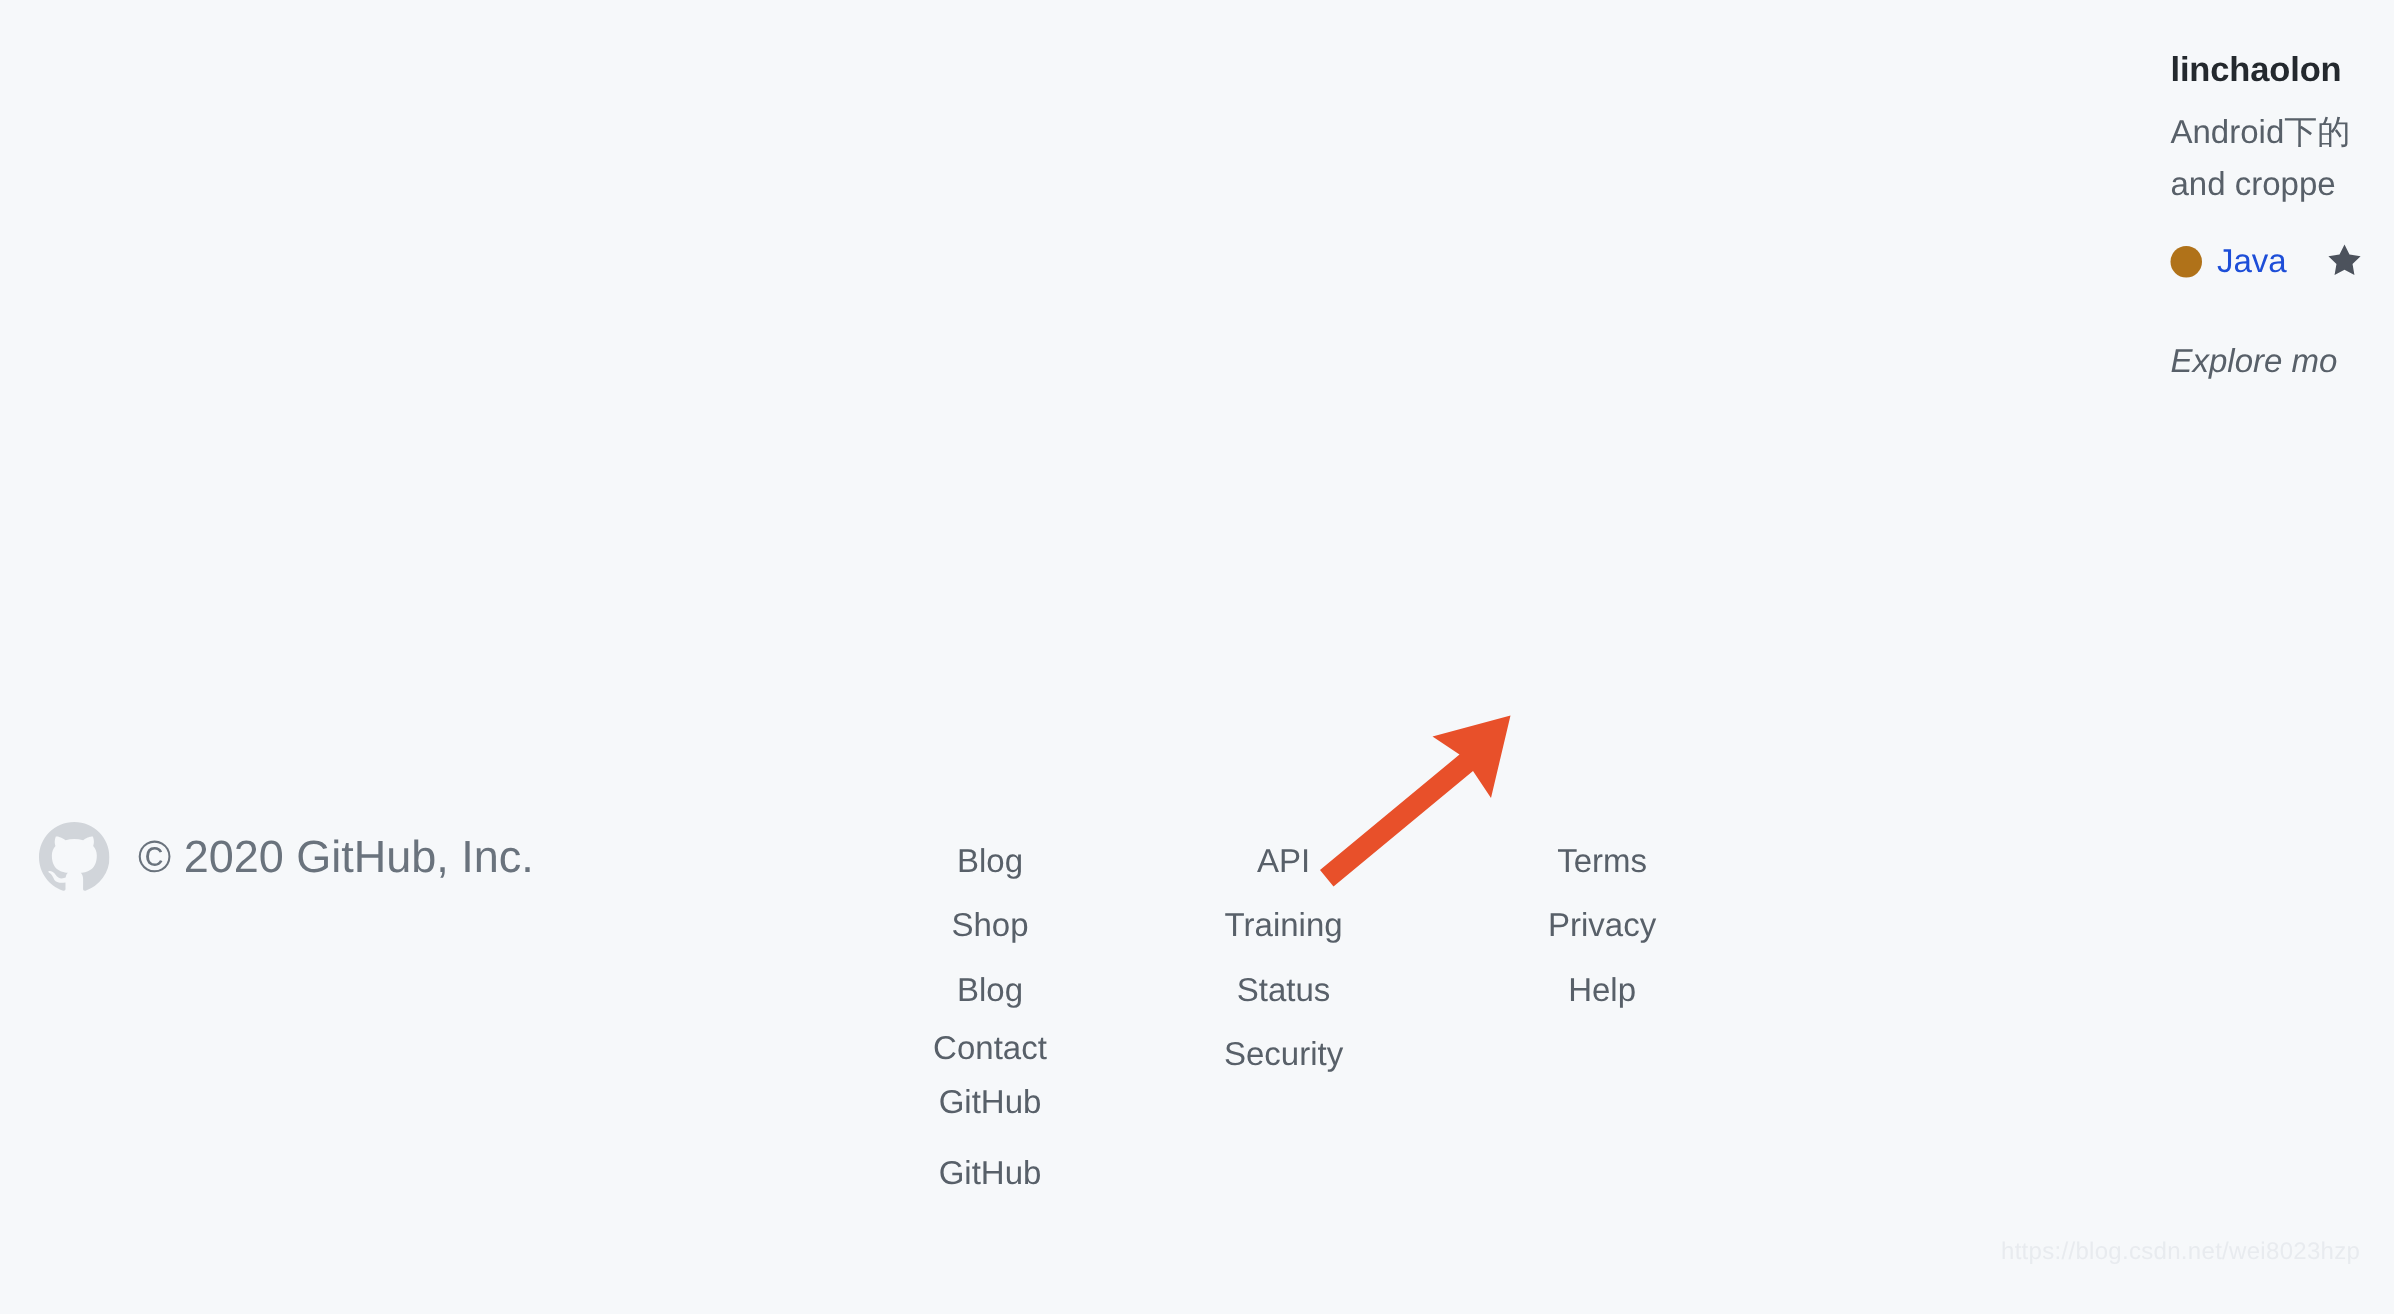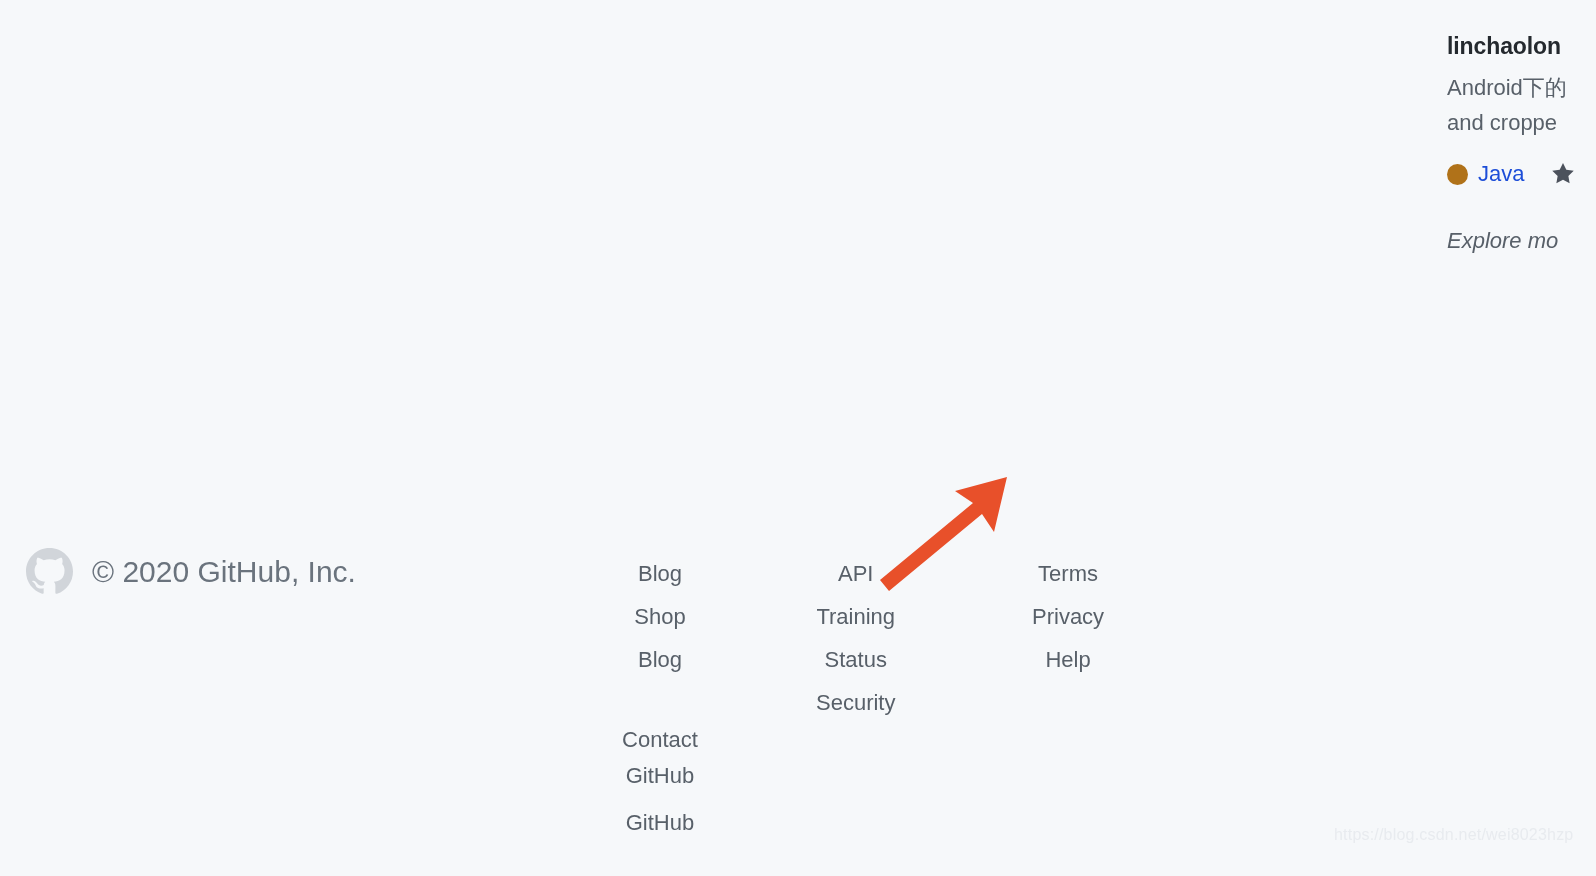--- a/index.html
+++ b/index.html
@@ -131,21 +131,21 @@
   .footer-link {
     display: block;
     font-size: 22px;
     line-height: 43px;
     color: #586069;
     text-decoration: none;
     white-space: pre-line;
     cursor: pointer;
     max-width: 120px;
   }
-  .footer-link.wrap { white-space: normal; line-height: 36px; margin-bottom: 7px; margin-top: 41px; }
+  .footer-link.wrap { white-space: normal; line-height: 36px; margin-bottom: 7px; }
 
   
   .annotation-arrow {
     position: absolute;
     left: 860px;
     top: 460px;
     width: 170px;
     height: 140px;
     pointer-events: none;
   }

